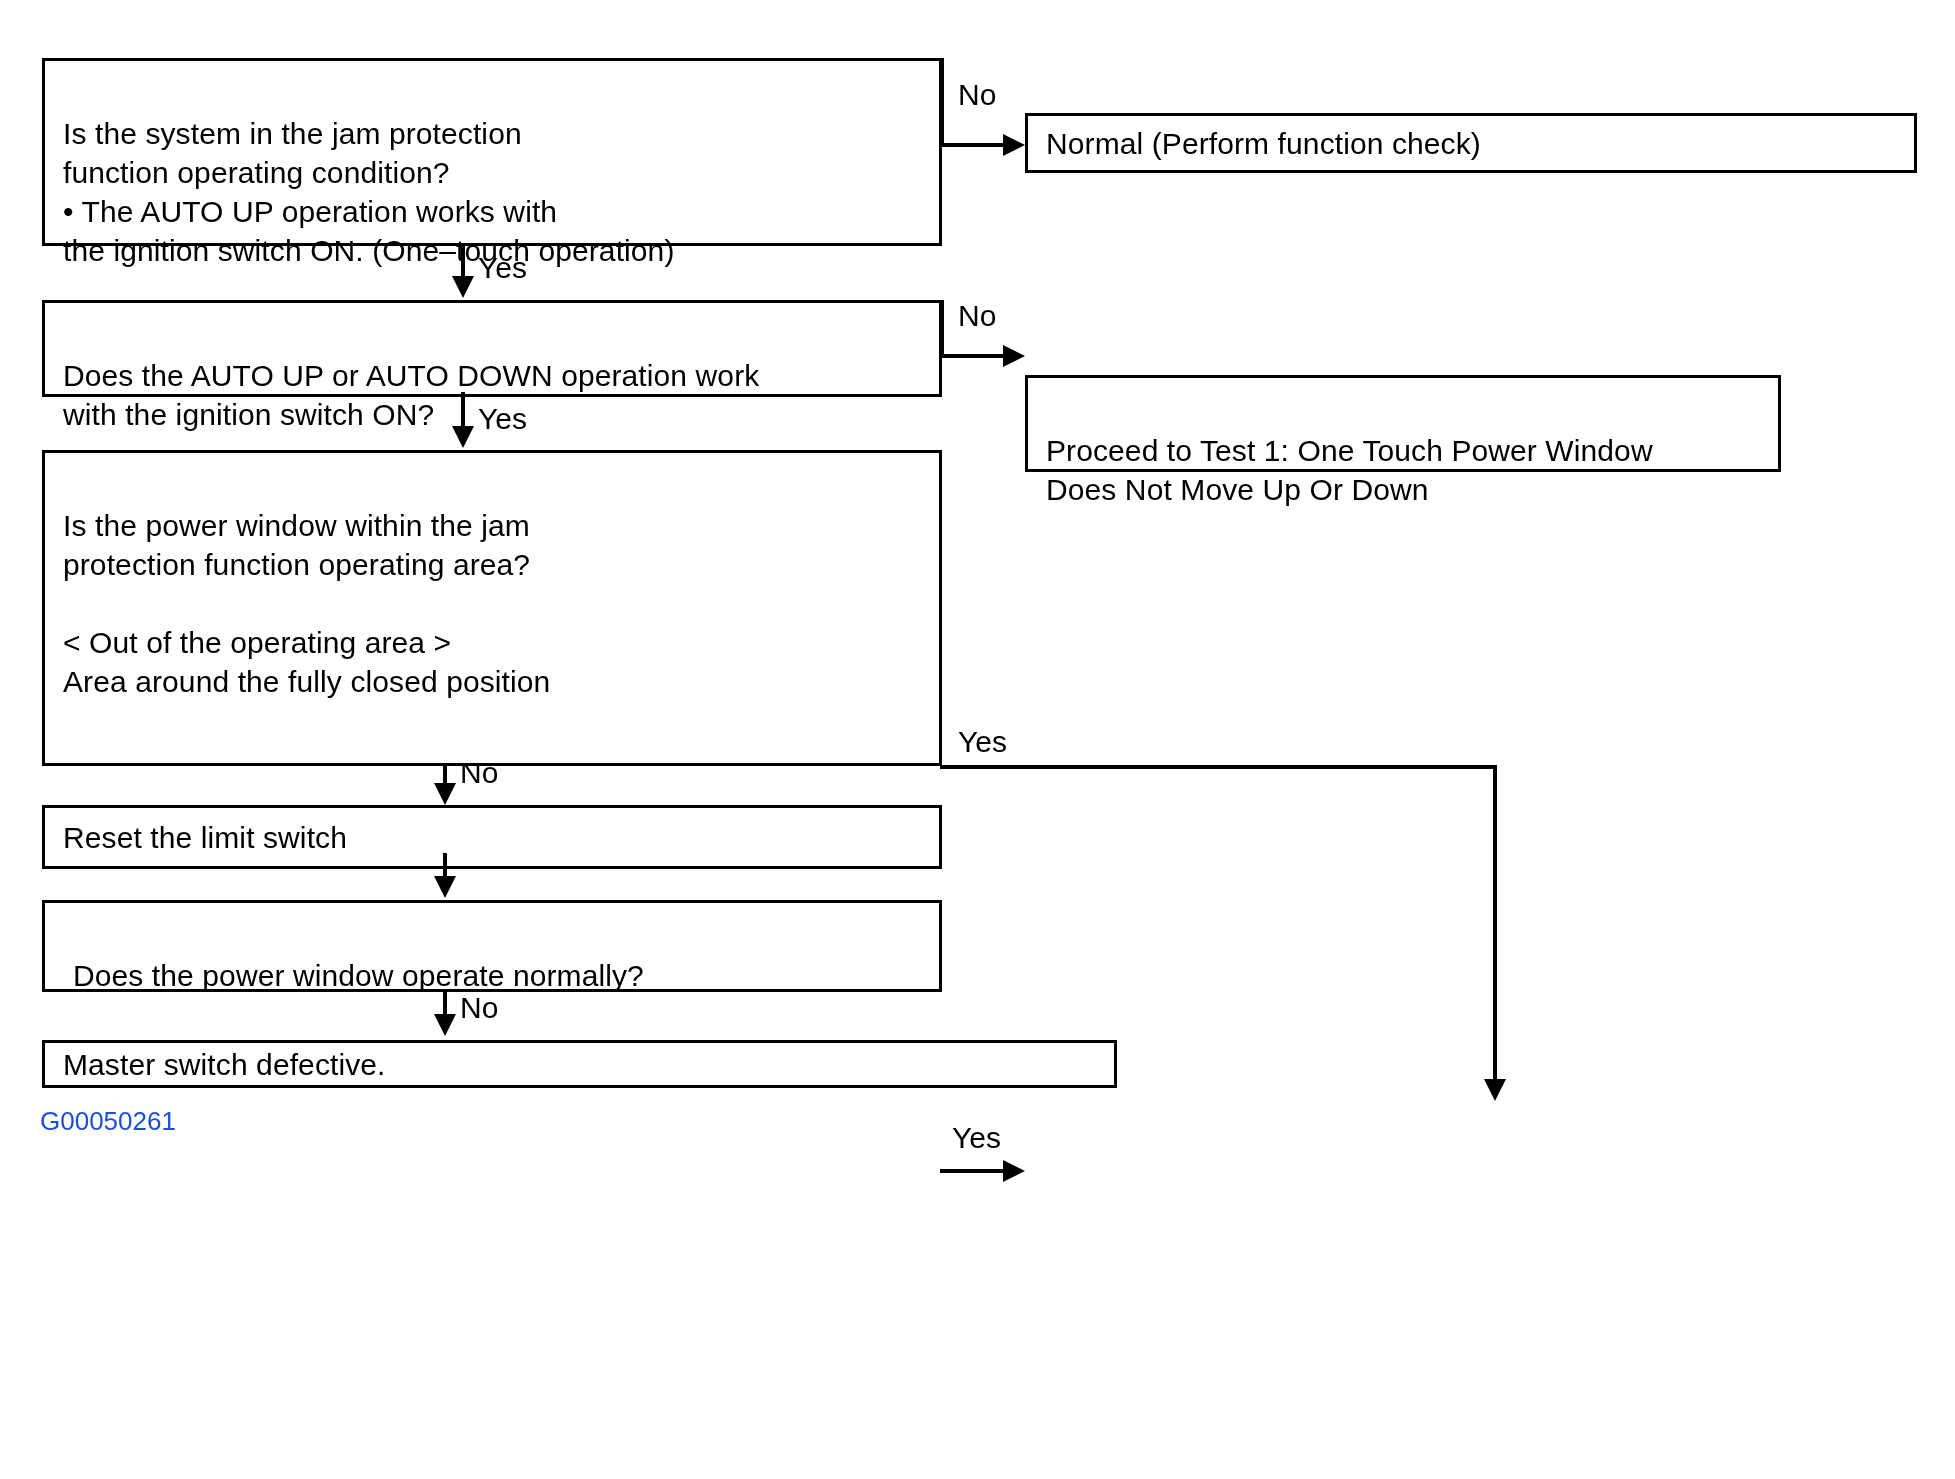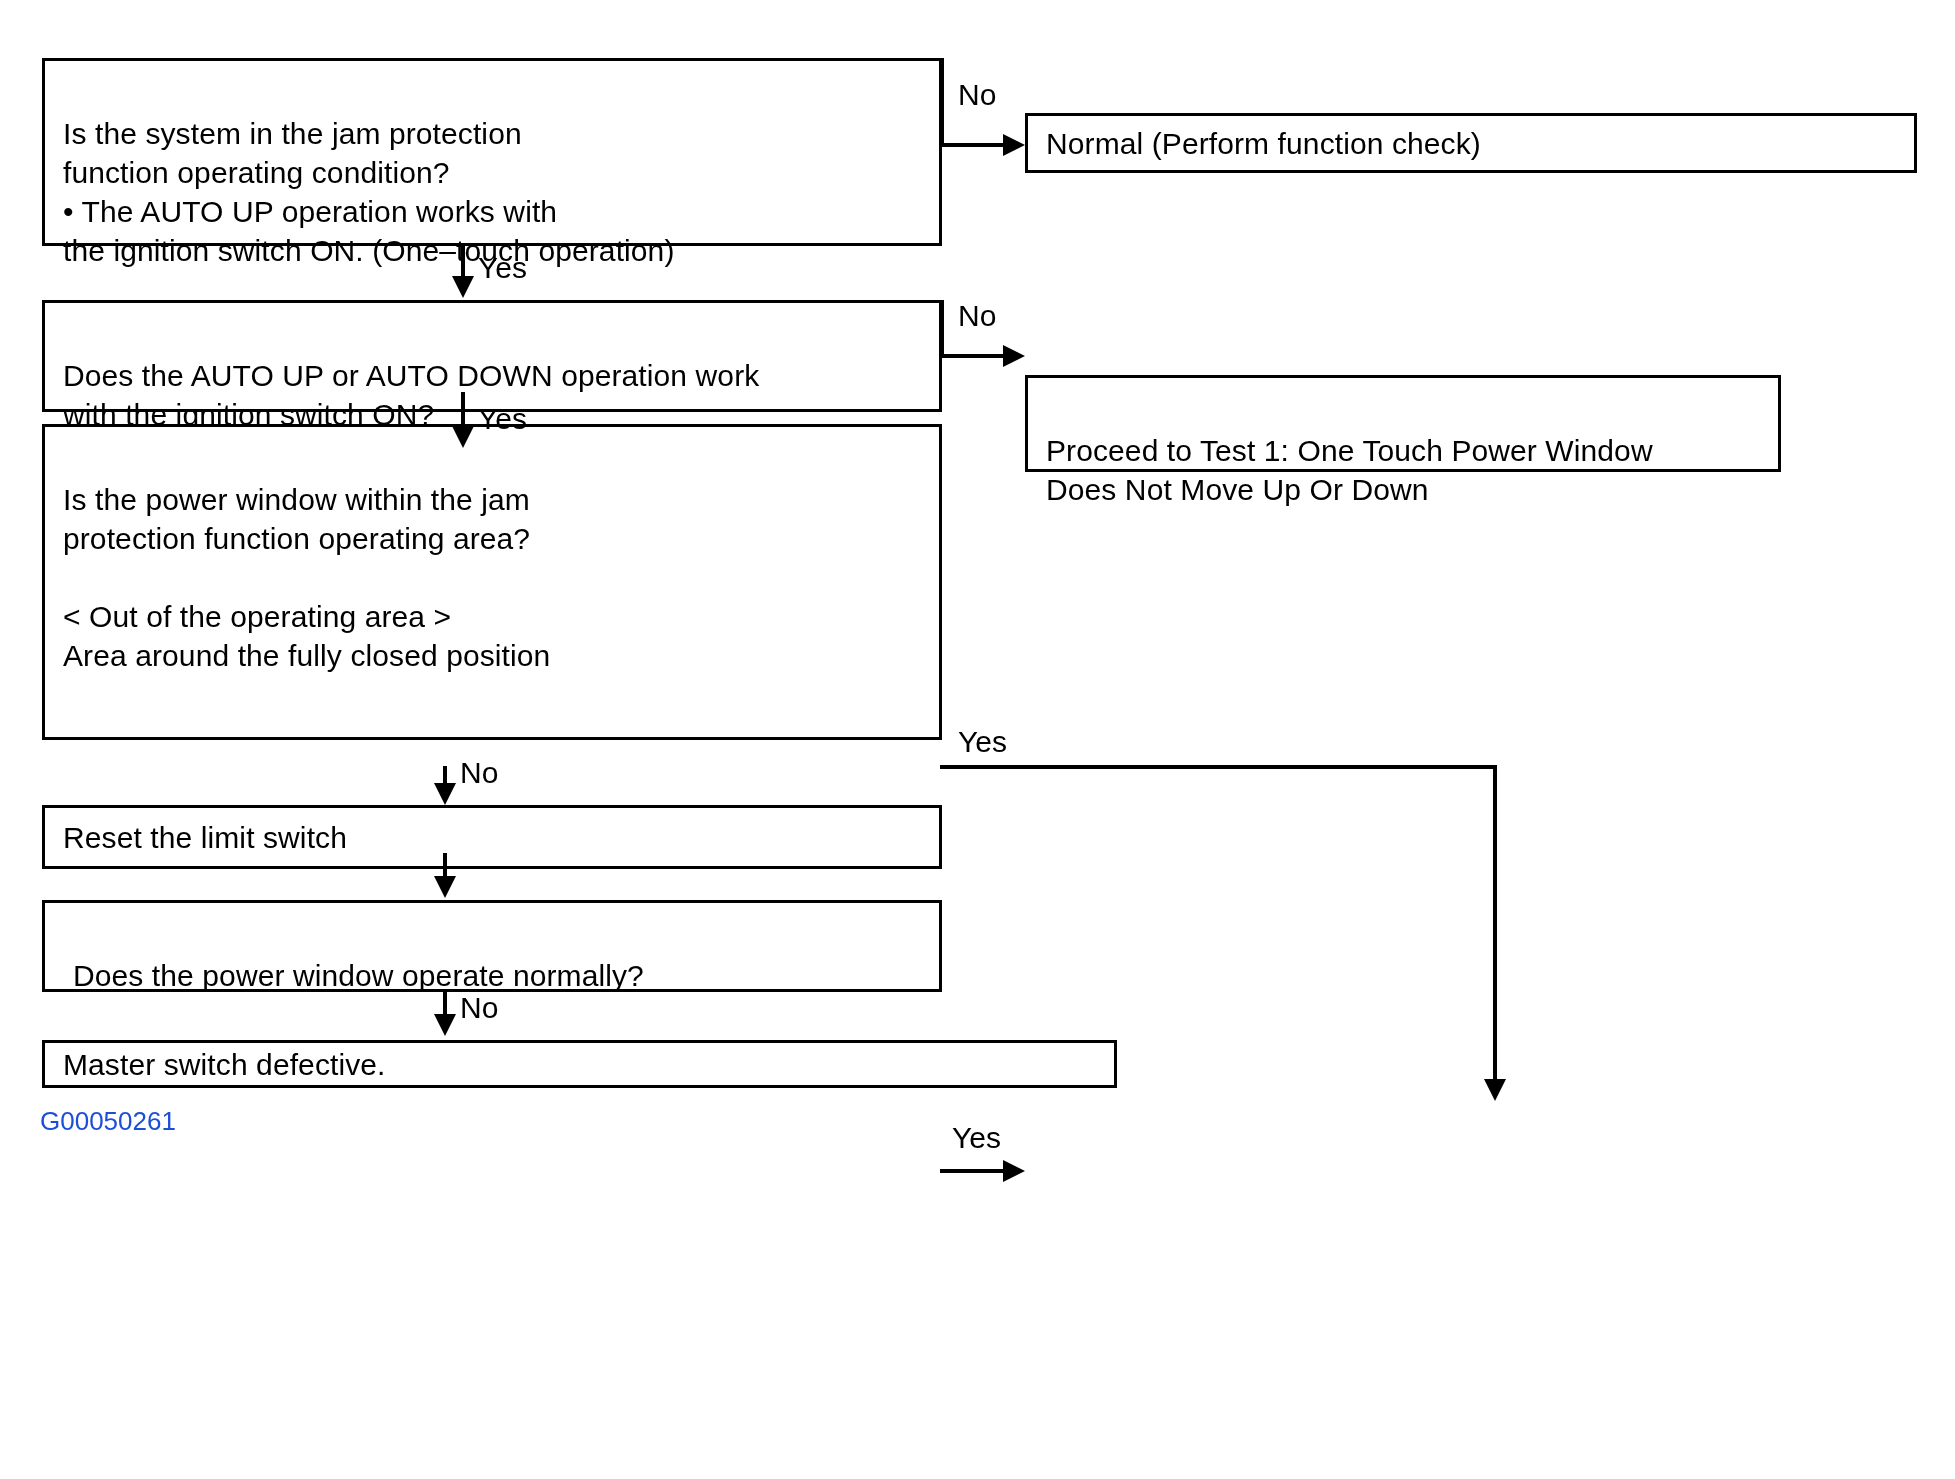--- a/index.html
+++ b/index.html
@@ -87,31 +87,31 @@
     <span>Is the system in the jam protection
 function operating condition?
   • The AUTO UP operation works with
     the ignition switch ON. (One–touch operation)</span>
   </div>
 
   <div class="box tight" style="left:1025px; top:113px; width:892px; height:60px;">
     <span>Normal (Perform function check)</span>
   </div>
 
-  <div class="box" style="left:42px; top:300px; width:900px; height:112px;">
+  <div class="box" style="left:42px; top:300px; width:900px; height:97px;">
     <span>Does the AUTO UP or AUTO DOWN operation work
 with the ignition switch ON?</span>
   </div>
 
   <div class="box" style="left:1025px; top:375px; width:756px; height:97px;">
     <span>Proceed to Test 1: One Touch Power Window
 Does Not Move Up Or Down</span>
   </div>
 
-  <div class="box" style="left:42px; top:424px; width:900px; height:316px;">
+  <div class="box" style="left:42px; top:450px; width:900px; height:316px;">
     <span>Is the power window within the jam
 protection function operating area?
 
 &lt; Out of the operating area &gt;
 Area around the fully closed position</span>
   </div>
 
   <div class="box tight" style="left:42px; top:805px; width:900px; height:64px;">
     <span>Reset the limit switch</span>
   </div>

